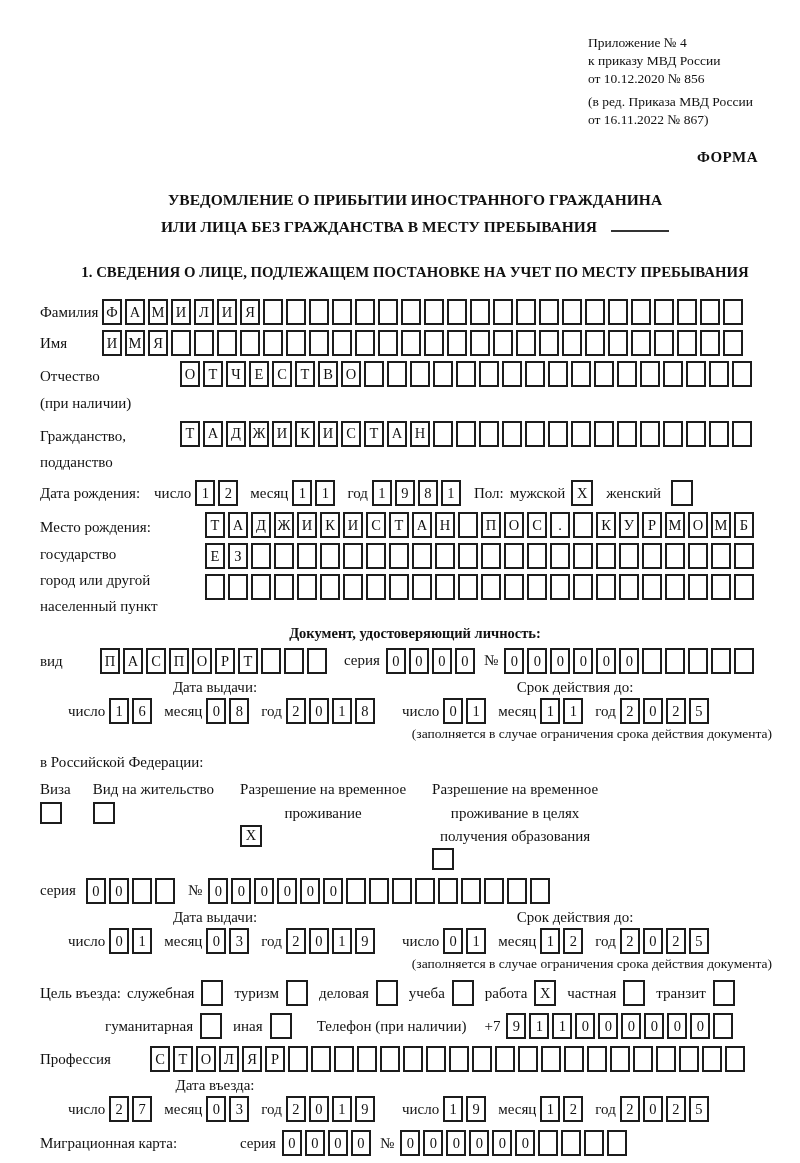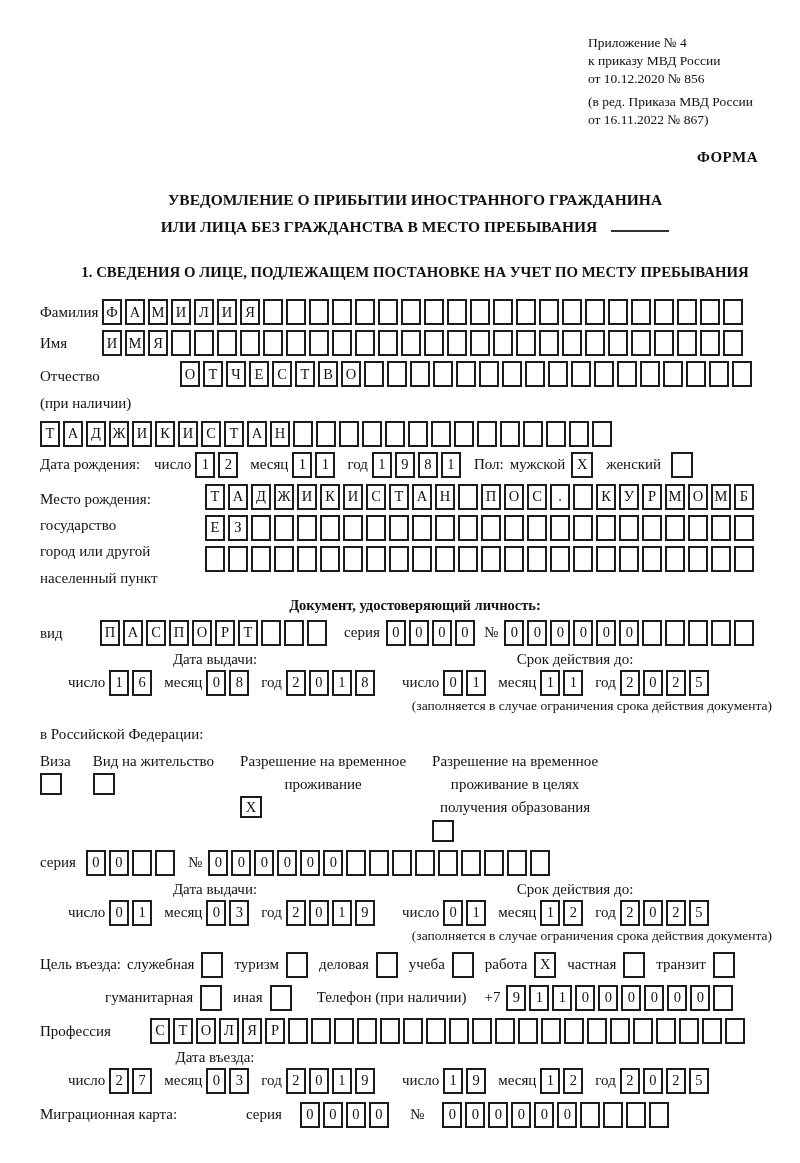--- a/index.html
+++ b/index.html
@@ -54,21 +54,21 @@
     <div>от 10.12.2020 № 856</div>
     <div class="gap"></div>
     <div>(в ред. Приказа МВД России</div>
     <div>от 16.11.2022 № 867)</div>
   </div>
 
   <div class="forma">ФОРМА</div>
 
   <div class="title">
     <div>УВЕДОМЛЕНИЕ О ПРИБЫТИИ ИНОСТРАННОГО ГРАЖДАНИНА</div>
-    <div><span>ИЛИ ЛИЦА БЕЗ ГРАЖДАНСТВА В МЕСТО ПРЕБЫВАНИЯ</span><span class="blank-line"></span></div>
+    <div><span>ИЛИ ЛИЦА БЕЗ ГРАЖДАНСТВА В МЕСТУ ПРЕБЫВАНИЯ</span><span class="blank-line"></span></div>
   </div>
 
   <div class="section-title">1. СВЕДЕНИЯ О ЛИЦЕ, ПОДЛЕЖАЩЕМ ПОСТАНОВКЕ НА УЧЕТ ПО МЕСТУ ПРЕБЫВАНИЯ</div>
 
   <div class="row">
     <span class="lbl w62">Фамилия</span>
     <span class="boxes">
         <span class="box">Ф</span>
         <span class="box">А</span>
         <span class="box">М</span>
@@ -162,20 +162,24 @@
         <span class="box"></span>
         <span class="box"></span>
         <span class="box"></span>
         <span class="box"></span>
         <span class="box"></span>
         <span class="box"></span>
       </span>
   </div>
 
   <div class="row">
+    <span class="lblcol w140">
+      <div>Гражданство,</div>
+      <div>подданство</div>
+    </span>
     <span class="boxes">
         <span class="box">Т</span>
         <span class="box">А</span>
         <span class="box">Д</span>
         <span class="box">Ж</span>
         <span class="box">И</span>
         <span class="box">К</span>
         <span class="box">И</span>
         <span class="box">С</span>
         <span class="box">Т</span>
@@ -624,21 +628,21 @@
           <span class="box">2</span>
           <span class="dg-sep"></span>
           <span class="dg-label">год</span>
           <span class="box">2</span>
           <span class="box">0</span>
           <span class="box">2</span>
           <span class="box">5</span>
         </span></span>
   </div>
 
-  <div class="row" style="margin-top:8px;align-items:center;gap:6px;">
+  <div class="row" style="margin-top:8px;align-items:center;">
     <span class="inline-lbl" style="padding-top:0;flex:0 0 200px;">Миграционная карта:</span>
     <span class="inline-lbl" style="padding-top:0;">серия</span>
     <span class="gap6"></span>
     <span class="boxes">
         <span class="box">0</span>
         <span class="box">0</span>
         <span class="box">0</span>
         <span class="box">0</span>
       </span>
     <span class="gap6"></span>

